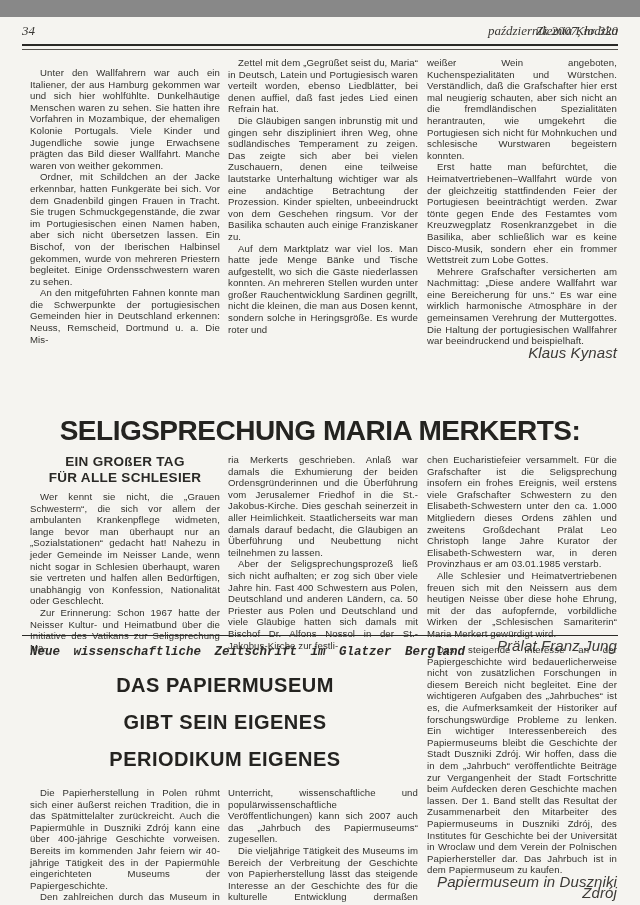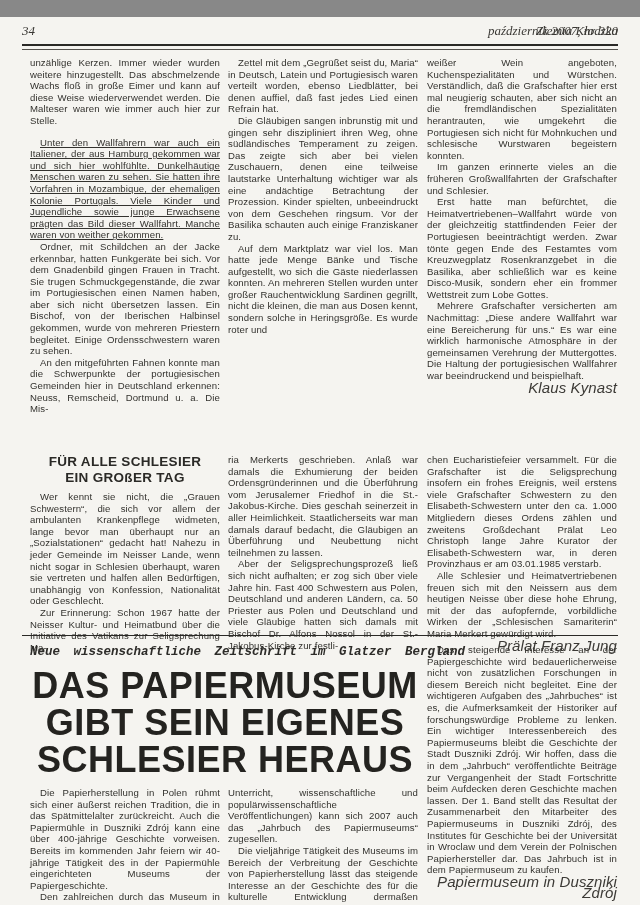--- a/index.html
+++ b/index.html
@@ -19,103 +19,102 @@
   .masthead .pageno{position:absolute;left:0;top:0;}
   .masthead .journal{position:absolute;left:0;right:0;top:0;text-align:right;}
   .masthead .issue{position:absolute;right:0;top:0;}
   .rule-top{position:absolute;left:22px;right:22px;top:27px;height:3px;
     border-top:2px solid #2a2926;border-bottom:1px solid #54524d;}
   
   .col{position:absolute;width:190px;font-size:9.6px;line-height:11.6px;
     text-align:justify;letter-spacing:0.1px;color:#33322e;}
   .col p{margin:0;}
   .col p.ind{text-indent:10px;}
-  .col p.gap{margin-top:10px;text-decoration:underline;}
+  .col p.gap{margin-top:10px;}
   .sig{margin-top:3px;text-align:right;font-style:italic;color:#3c3a36;font-size:15px;}
   #a1c1{left:30px;top:40px;}
   #a1c2{left:228px;top:40px;}
   #a1c3{left:427px;top:40px;}
   
   .a2-headline{position:absolute;left:24px;width:592px;top:398px;
     text-align:center;font-weight:bold;font-size:28px;letter-spacing:-0.5px;
     color:#242320;white-space:nowrap;}
   .a2-subhead{font-weight:bold;font-size:13.5px;line-height:15.5px;text-align:center;
     letter-spacing:0.3px;color:#2a2926;margin:0 0 6px 0;}
   #a2c1{left:30px;top:437px;}
   #a2c2{left:228px;top:437px;}
   #a2c3{left:427px;top:437px;}
   .rule-mid{position:absolute;left:22px;right:22px;top:618px;border-top:1.6px solid #2a2926;}
   
   .a3-kicker{position:absolute;left:30px;top:628px;width:390px;
     font-weight:bold;font-style:italic;font-size:12.5px;color:#2d2c29;
     word-spacing:6px;white-space:nowrap;font-family:Liberation Mono, monospace;}
   .a3-headline{position:absolute;left:24px;top:650px;width:402px;
-    text-align:center;font-weight:bold;font-size:36px;line-height:37px;
+    text-align:center;font-weight:bold;font-size:20px;line-height:37px;
     letter-spacing:0.5px;color:#242320;}
   #a3c1{left:30px;top:770px;}
   #a3c2{left:228px;top:770px;}
   #a3c3{left:427px;top:627px;}
 </style>
 </head>
 <body>
 
 <div class="page">
 
   <div class="masthead">
     <span class="pageno">34</span>
     <span class="journal">Ziemia Kłodzka</span>
     <span class="issue">październik 2007,  nr 320</span>
   </div>
   <div class="rule-top"></div>
 
   <div class="col" id="a1c1">
-    <p>unzählige Kerzen. Immer wieder wurden weitere hinzugestellt. Das abschmelzende Wachs floß in große Eimer und kann auf diese Weise wiederverwendet werden. Die Malteser waren wie immer auch hier zur Stelle.</p>
     <p class="ind gap">Unter den Wallfahrern war auch ein Italiener, der aus Hamburg gekommen war und sich hier wohlfühlte. Dunkelhäutige Menschen waren zu sehen. Sie hatten ihre Vorfahren in Mozambique, der ehemaligen Kolonie Portugals. Viele Kinder und Jugendliche sowie junge Erwachsene prägten das Bild dieser Wallfahrt. Manche waren von weither gekommen.</p>
     <p class="ind">Ordner, mit Schildchen an der Jacke erkennbar, hatten Funkgeräte bei sich. Vor dem Gnadenbild gingen Frauen in Tracht. Sie trugen Schmuckgegenstände, die zwar im Portugiesischen einen Namen haben, aber sich nicht übersetzen lassen. Ein Bischof, von der Iberischen Halbinsel gekommen, wurde von mehreren Priestern begleitet. Einige Ordensschwestern waren zu sehen.</p>
     <p class="ind">An den mitgeführten Fahnen konnte man die Schwerpunkte der portugiesischen Gemeinden hier in Deutschland erkennen: Neuss, Remscheid, Dortmund u. a. Die Mis-</p>
   </div>
   <div class="col" id="a1c2">
     <p class="ind">Zettel mit dem „Gegrüßet seist du, Maria“ in Deutsch, Latein und Portugiesisch waren verteilt worden, ebenso Liedblätter, bei denen auffiel, daß fast jedes Lied einen Refrain hat.</p>
     <p class="ind">Die Gläubigen sangen inbrunstig mit und gingen sehr diszipliniert ihren Weg, ohne südländisches Temperament zu zeigen. Das zeigte sich aber bei vielen Zuschauern, denen eine teilweise lautstarke Unterhaltung wichtiger war als eine andächtige Betrachtung der Prozession. Kinder spielten, unbeeindruckt von dem Geschehen ringsum. Vor der Basilika schauten auch einige Franziskaner zu.</p>
     <p class="ind">Auf dem Marktplatz war viel los. Man hatte jede Menge Bänke und Tische aufgestellt, wo sich die Gäste niederlassen konnten. An mehreren Stellen wurden unter großer Rauchentwicklung Sardinen gegrillt, nicht die kleinen, die man aus Dosen kennt, sondern solche in Heringsgröße. Es wurde roter und</p>
   </div>
   <div class="col" id="a1c3">
     <p>weißer Wein angeboten, Kuchenspezialitäten und Würstchen. Verständlich, daß die Grafschafter hier erst mal neugierig schauten, aber sich nicht an die fremdländischen Spezialitäten herantrauten, wie umgekehrt die Portugiesen sich nicht für Mohnkuchen und schlesische Wurstwaren begeistern konnten.</p>
-    <p class="ind">Im ganzen erinnerte vieles an die früheren Großwallfahrten der Grafschafter und Schlesier.</p>
     <p class="ind">Erst hatte man befürchtet, die Heimatvertriebenen–Wallfahrt würde von der gleichzeitig stattfindenden Feier der Portugiesen beeinträchtigt werden. Zwar tönte gegen Ende des Festamtes vom Kreuzwegplatz Rosenkranzgebet in die Basilika, aber schließlich war es keine Disco-Musik, sondern eher ein frommer Wettstreit zum Lobe Gottes.</p>
     <p class="ind">Mehrere Grafschafter versicherten am Nachmittag: „Diese andere Wallfahrt war eine Bereicherung für uns.“ Es war eine wirklich harmonische Atmosphäre in der gemeinsamen Verehrung der Muttergottes. Die Haltung der portugiesischen Wallfahrer war beeindruckend und beispielhaft.</p>
     <p class="sig">Klaus Kynast</p>
   </div>
 
+  <div class="a2-headline">SELIGSPRECHUNG MARIA MERKERTS:</div>
 
   <div class="col" id="a2c1">
     <div class="a2-subhead">
+      <div>EIN GROßER TAG</div>
       <div>FÜR ALLE SCHLESIER</div>
-      <div>EIN GROßER TAG</div>
     </div>
     <p class="ind">Wer kennt sie nicht, die „Grauen Schwestern“, die sich vor allem der ambulanten Krankenpflege widmeten, lange bevor man überhaupt nur an „Sozialstationen“ gedacht hat! Nahezu in jeder Gemeinde im Neisser Lande, wenn nicht sogar in Schlesien überhaupt, waren sie vertreten und halfen allen Bedürftigen, unabhängig von Konfession, Nationalität oder Geschlecht.</p>
     <p class="ind">Zur Erinnerung: Schon 1967 hatte der Neisser Kultur- und Heimatbund über die Initiative des Vatikans zur Seligsprechung Ma-</p>
   </div>
   <div class="col" id="a2c2">
     <p>ria Merkerts geschrieben. Anlaß war damals die Exhumierung der beiden Ordensgründerinnen und die Überführung vom Jerusalemer Friedhof in die St.-Jakobus-Kirche. Dies geschah seinerzeit in aller Heimlichkeit. Staatlicherseits war man damals darauf bedacht, die Gläubigen an Überführung und Neubettung nicht teilnehmen zu lassen.</p>
     <p class="ind">Aber der Seligsprechungsprozeß ließ sich nicht aufhalten; er zog sich über viele Jahre hin. Fast 400 Schwestern aus Polen, Deutschland und anderen Ländern, ca. 50 Priester aus Polen und Deutschland und viele Gläubige hatten sich damals mit Bischof Dr. Alfons Nossol in der St.-Jakobus-Kirche zur festli-</p>
   </div>
   <div class="col" id="a2c3">
     <p>chen Eucharistiefeier versammelt. Für die Grafschafter ist die Seligsprechung insofern ein frohes Ereignis, weil erstens viele Grafschafter Schwestern zu den Elisabeth-Schwestern unter den ca. 1.000 Mitgliedern dieses Ordens zählen und zweitens Großdechant Prälat Leo Christoph lange Jahre Kurator der Elisabeth-Schwestern war, in deren Provinzhaus er am 03.01.1985 verstarb.</p>
     <p class="ind">Alle Schlesier und Heimatvertriebenen freuen sich mit den Neissern aus dem heutigen Neisse über diese hohe Ehrung, mit der das aufopfernde, vorbildliche Wirken der „Schlesischen Samariterin“ Maria Merkert gewürdigt wird.</p>
     <p class="sig">Prälat Franz Jung</p>
   </div>
 
   <div class="rule-mid"></div>
 
   <div class="a3-kicker">Neue wissenschaftliche Zeitschrift im Glatzer Bergland</div>
   <div class="a3-headline">
     <div>DAS PAPIERMUSEUM</div>
     <div>GIBT SEIN EIGENES</div>
-    <div>SCHLESIER HERAUS</div>
+    <div>PERIODIKUM EIGENES</div>
   </div>
 
   <div class="col" id="a3c1">
     <p class="ind">Die Papierherstellung in Polen rühmt sich einer äußerst reichen Tradition, die in das Spätmittelalter zurückreicht. Auch die Papiermühle in Duszniki Zdrój kann eine über 400-jährige Geschichte vorweisen. Bereits im kommenden Jahr feiern wir 40-jährige Tätigkeit des in der Papiermühle  eingerichteten Museums der Papiergeschichte.</p>
     <p class="ind">Den zahlreichen durch das Museum in den letzten 40 umgesetzten Projekten (u.a. Ausstellungen, Feste, Vorlesungen, Vorträge,</p>
   </div>
   <div class="col" id="a3c2">
     <p>Unterricht, wissenschaftliche und populärwissenschaftliche Veröffentlichungen) kann sich 2007 auch das „Jahrbuch des Papiermuseums“ zugesellen.</p>
     <p class="ind">Die vieljährige Tätigkeit des Museums im Bereich der Verbreitung der Geschichte von Papierherstellung lässt das steigende Interesse an der Geschichte des für die kulturelle Entwicklung dermaßen verdienten Gewerbes beobachten. Mit dem „Jahrbuch“ steigen unsere Möglichkeiten, Wissen über die im</p>
   </div>

